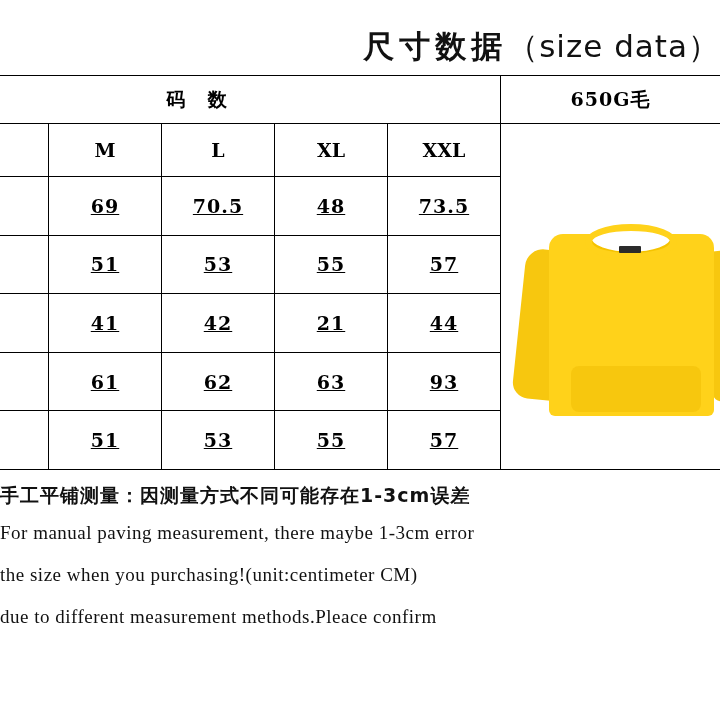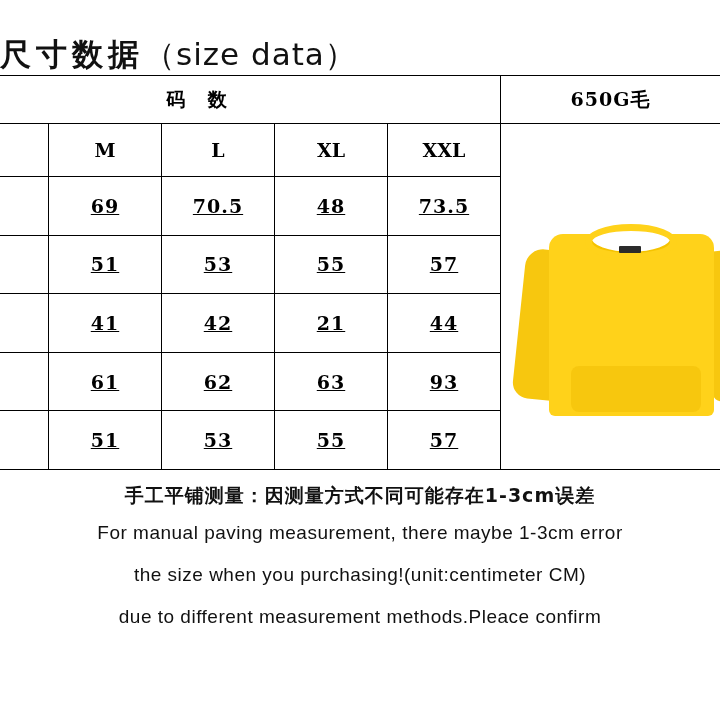--- a/index.html
+++ b/index.html
@@ -17,24 +17,24 @@
   .page {
     position: relative;
     width: 720px;
     height: 720px;
     background: #ffffff;
   }
 
   
   .title-wrap {
     position: absolute;
-    top: 34px;
+    top: 26px;
     left: 0;
     width: 720px;
-    text-align: left;
+    text-align: right;
   }
   .title {
     display: inline-block;
     font-family: "DejaVu Serif", serif;
     font-size: 31px;
     font-weight: 700;
     color: #111111;
     letter-spacing: 2px;
     white-space: nowrap;
   }
@@ -204,33 +204,33 @@
     border-radius: 8px;
     opacity: .55;
   }
 
   
   .notes {
     position: absolute;
     top: 478px;
     left: 0;
     width: 720px;
-    text-align: center;
+    text-align: left;
   }
   .note-cn {
     font-family: "DejaVu Sans", sans-serif;
     font-size: 19px;
     font-weight: 700;
     color: #111111;
     letter-spacing: 1px;
     line-height: 34px;
     white-space: nowrap;
   }
   .note-en {
-    font-family: Liberation Sans, sans-serif;
+    font-family: Liberation Serif, serif;
     font-size: 19px;
     font-weight: 400;
     color: #111111;
     letter-spacing: 0.5px;
     line-height: 42px;
     white-space: nowrap;
   }
 </style>
 </head>
 <body>

